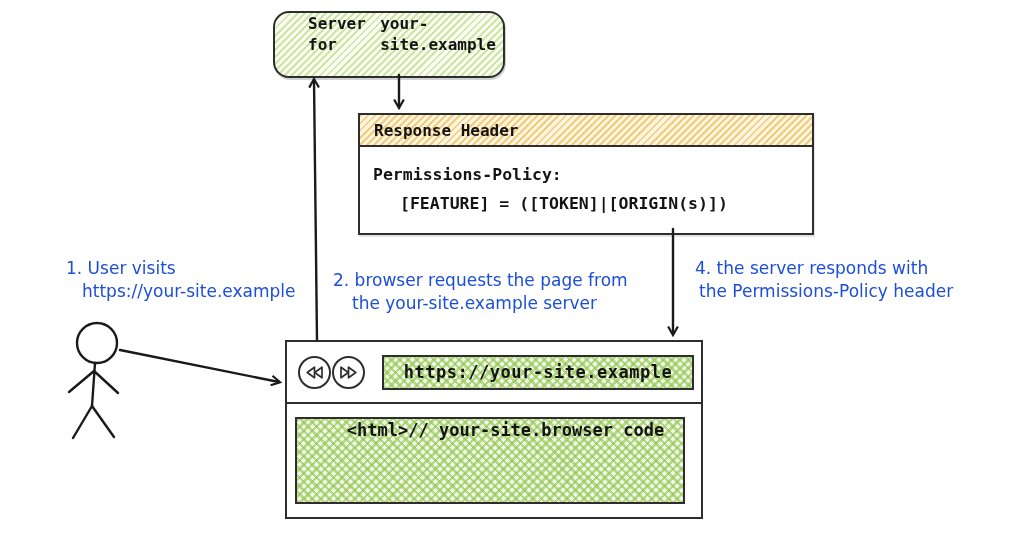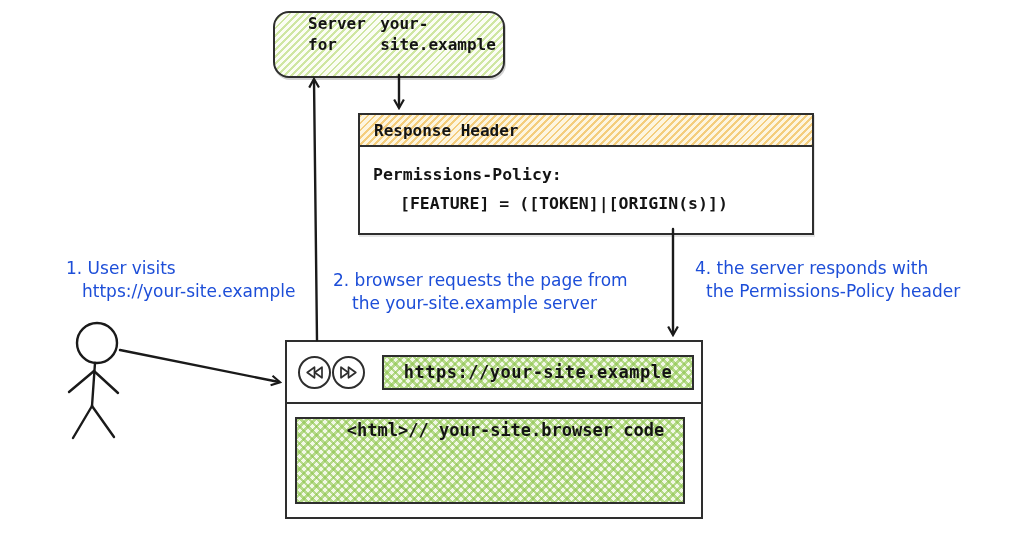--- a/index.html
+++ b/index.html
@@ -75,21 +75,21 @@
   }
   .content-area{position:relative;height:115px;}
   
   .step{
     position:absolute;font-family:"DejaVu Sans","Liberation Sans",sans-serif;
     font-size:17px;line-height:23px;color:#1d4ed8;white-space:nowrap;
   }
   .step .l2{display:block;}
   #step-1{left:66px;top:257px;}  #step-1 .l2{margin-left:16px;}
   #step-2{left:333px;top:269px;} #step-2 .l2{margin-left:19px;}
-  #step-3{left:695px;top:257px;} #step-3 .l2{margin-left:11px;}
+  #step-3{left:695px;top:257px;} #step-3 .l2{margin-left:4px;}
   
   .overlay{position:absolute;left:0;top:0;width:1012px;height:538px;pointer-events:none;}
 </style>
 </head>
 <body>
 
 <div id="canvas">
 
   <div class="server-box hatch-green">
     <span>Server for</span>

